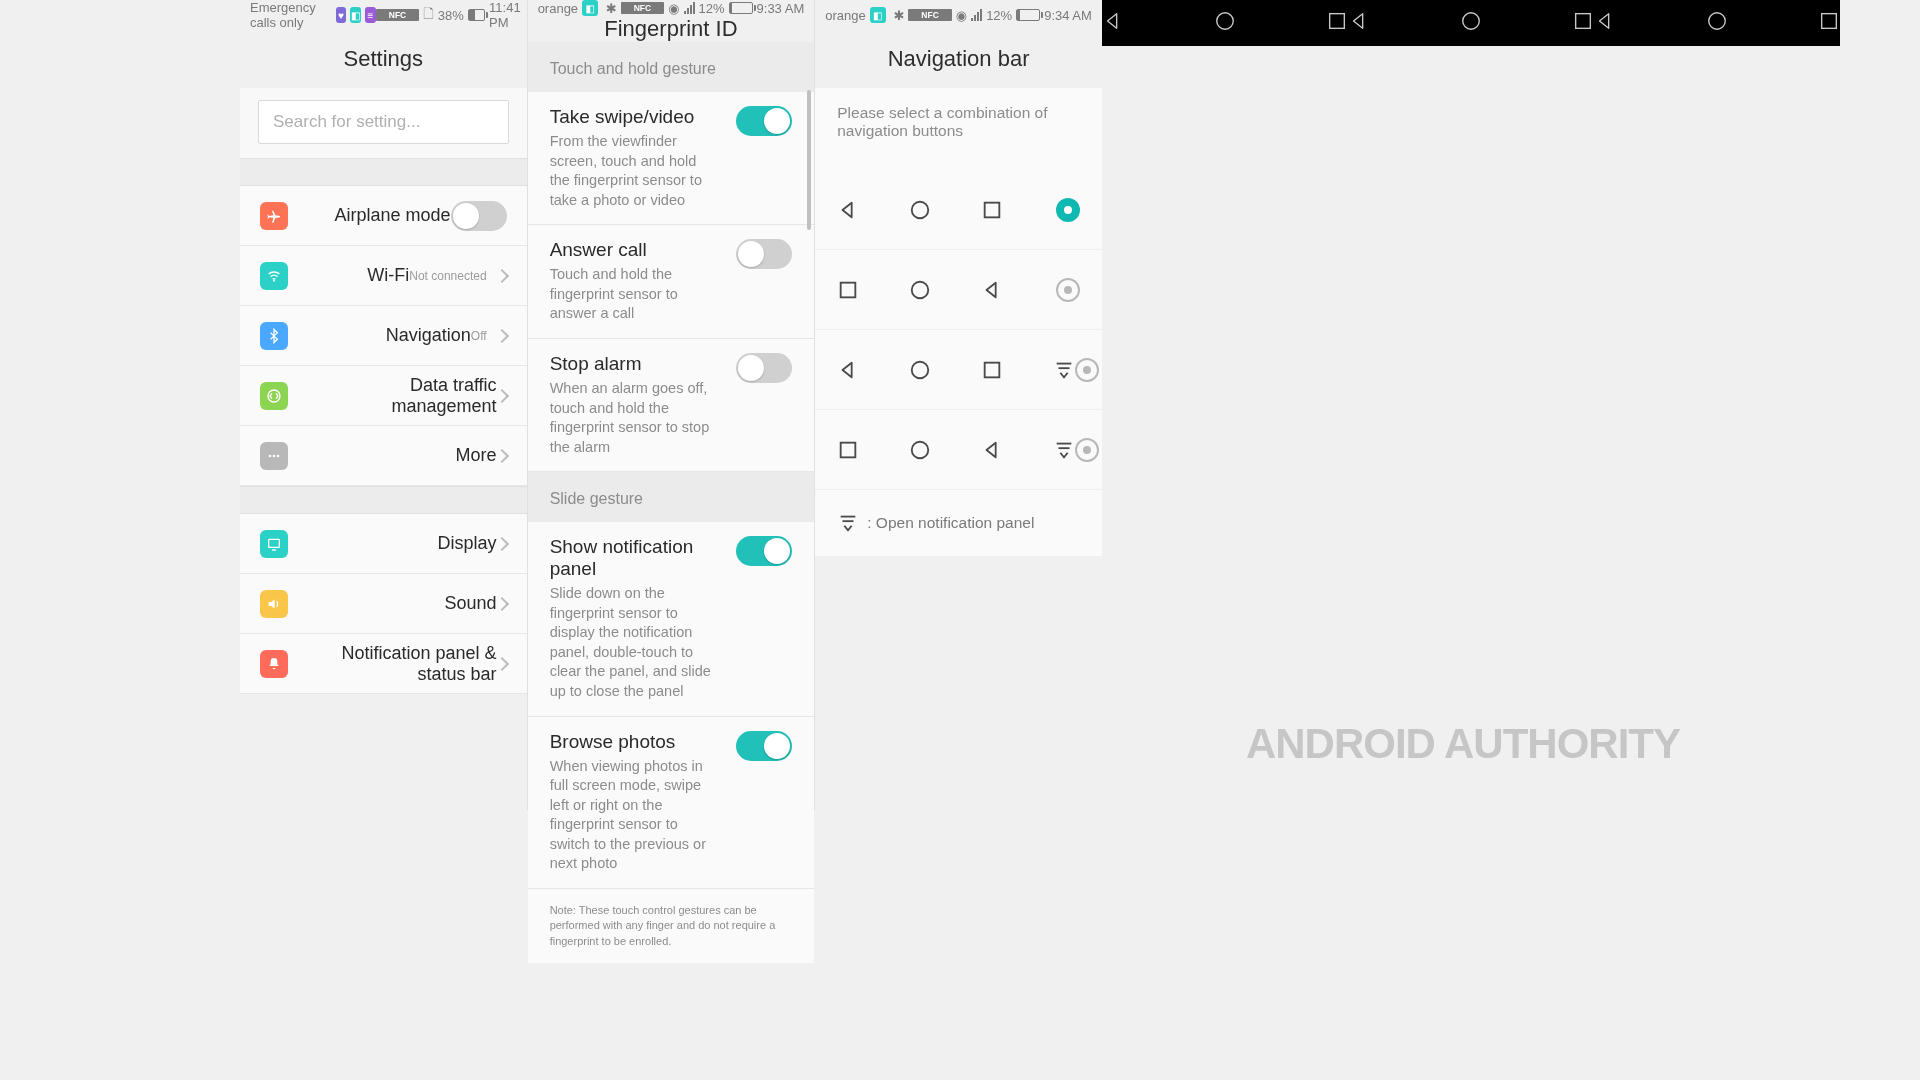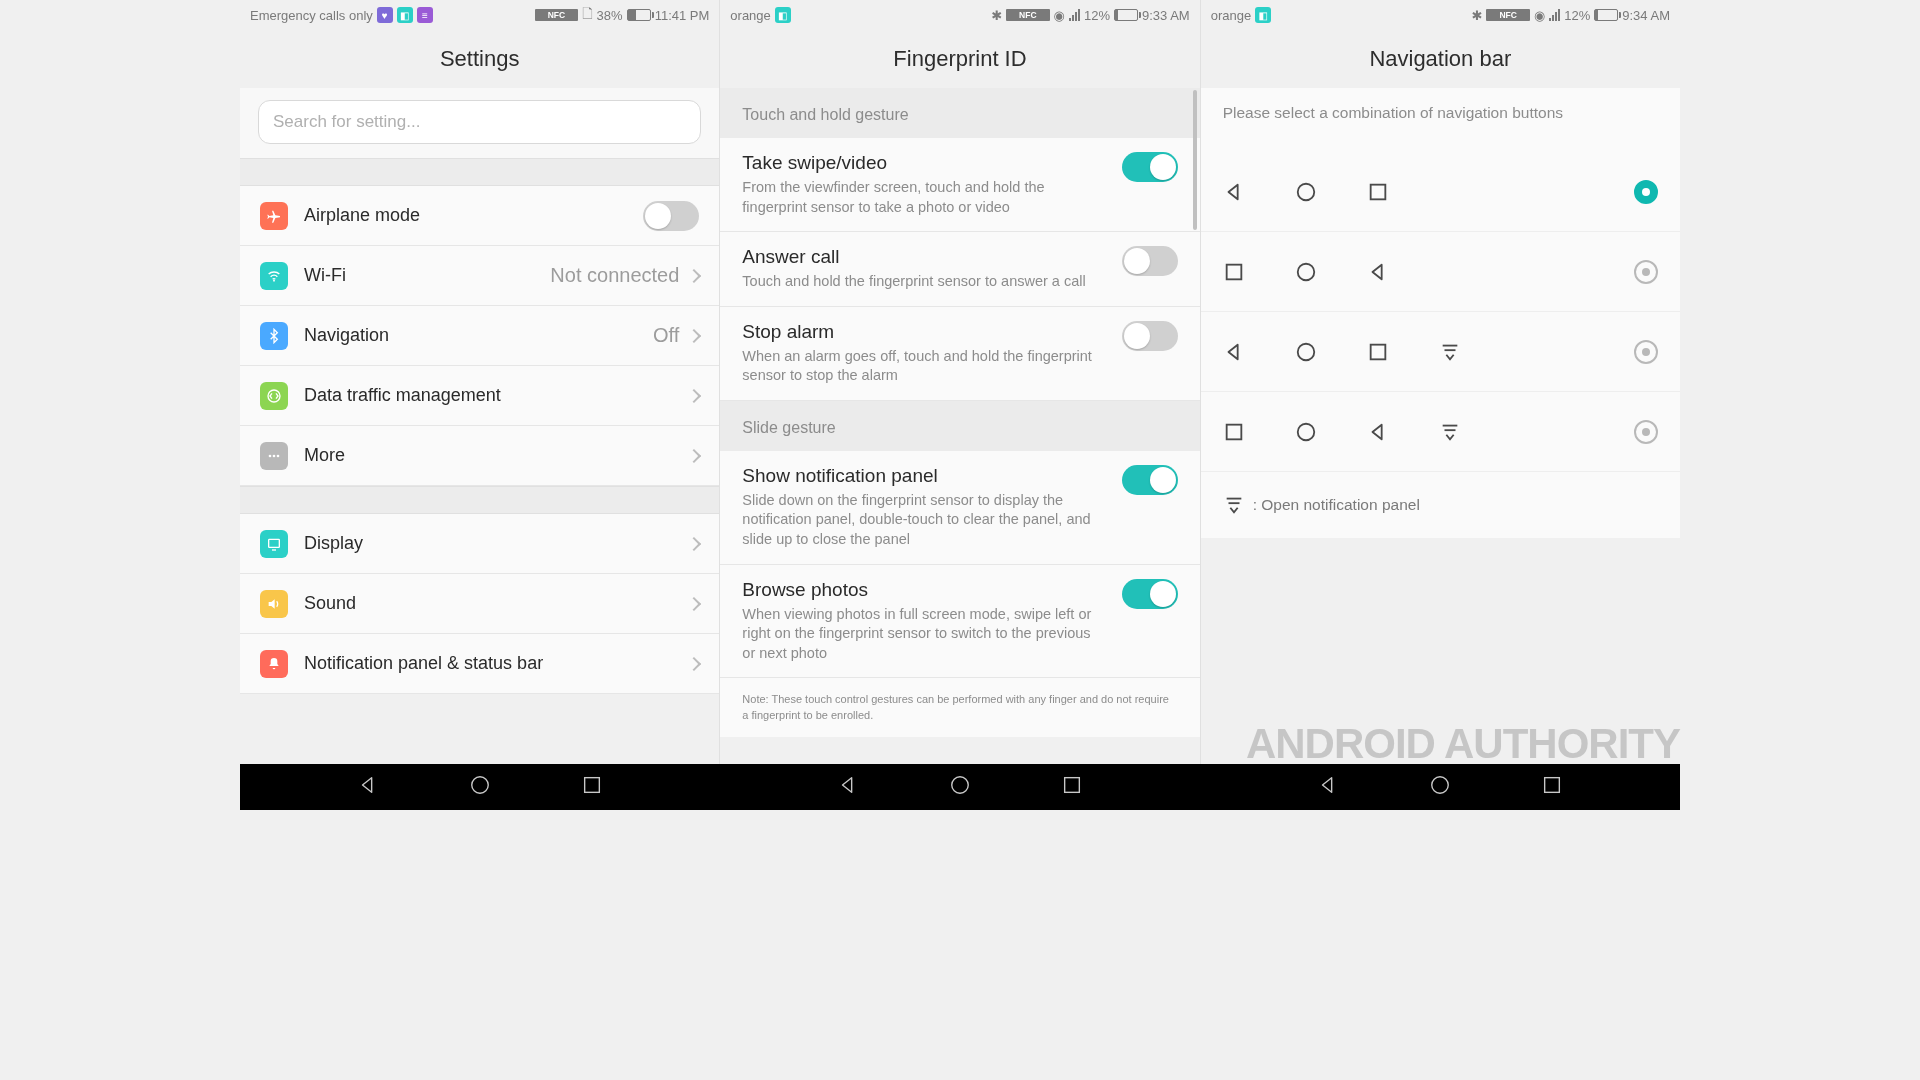--- a/index.html
+++ b/index.html
@@ -1,43 +1,43 @@
 <!DOCTYPE html>
 <html><head>
 <meta charset="utf-8">
 <style>
   *{box-sizing:border-box;margin:0;padding:0;font-family:Arial,Helvetica,sans-serif;}
   body{background:#f0f0f0;width:1920px;height:1080px;overflow:hidden;}
-  .stage{width:1440px;height:810px;margin:0 auto;background:#f0f0f0;display:flex;flex-direction:column;position:relative;}
+  .stage{width:1440px;height:810px;margin:0 auto;background:#f0f0f0;display:flex;flex-direction:row;position:relative;}
   .panels{flex:1;display:flex;}
   .panel{flex:1;display:flex;flex-direction:column;border-right:1px solid #e0e0e0;min-width:0;}
   .panel:last-child{border-right:none;}
   
   .status{height:30px;display:flex;align-items:center;justify-content:space-between;font-size:13px;color:#7a7a7a;padding:0 10px;background:#f0f0f0;}
   .status .right{display:flex;align-items:center;gap:4px;}
   .status .left{display:flex;align-items:center;gap:4px;}
   .app-icon{display:inline-flex;width:16px;height:16px;border-radius:3px;align-items:center;justify-content:center;color:#fff;font-size:10px;}
   .nfc-badge{font-size:8.5px;background:#7a7a7a;color:#fff;padding:1px 13px;border-radius:1px;font-weight:bold;}
   .sig{display:inline-flex;align-items:flex-end;gap:1px;height:12px;}
   .sig span{width:2px;background:#7a7a7a;}
   .batt{display:inline-block;width:24px;height:12px;border:1.5px solid #7a7a7a;border-radius:2px;position:relative;}
   .batt::after{content:"";position:absolute;right:-4px;top:2px;width:2px;height:6px;background:#7a7a7a;border-radius:0 1px 1px 0;}
   .batt i{display:block;height:100%;background:#7a7a7a;}
   
   .titlebar{height:58px;display:flex;align-items:center;justify-content:center;font-size:22px;color:#2d2d2d;background:#f0f0f0;}
   
   .searchwrap{padding:12px 18px 14px;background:#f8f8f8;}
-  .search{width:100%;height:44px;border:1px solid #d9d9d9;border-radius:12px;padding:0 14px;font-size:17px;color:#333;background:#fff;}
+  .search{width:100%;height:44px;border:1px solid #d9d9d9;border-radius:2px;padding:0 14px;font-size:17px;color:#333;background:#fff;}
   .search::placeholder{color:#b0b0b0;}
   .gap{height:28px;background:#ececec;border-top:1px solid #e0e0e0;border-bottom:1px solid #e0e0e0;}
   .item{display:flex;align-items:center;padding:0 20px;height:60px;background:#fafafa;border-bottom:1px solid #e6e6e6;}
   .ic{width:28px;height:28px;border-radius:6px;display:flex;align-items:center;justify-content:center;margin-right:16px;color:#fff;flex:0 0 28px;}
   .ic svg{width:16px;height:16px;}
-  .item .label{flex:1;font-size:18px;color:#2a2a2a;}
-  .item .val{font-size:20px;color:#9c9c9c;margin-right:10px;text-align:right;}
+  .item .label{flex:1;font-size:18px;color:#2a2a2a;text-align:right;}
+  .item .val{font-size:12px;color:#9c9c9c;margin-right:10px;text-align:right;}
   .chev{width:10px;height:10px;border-top:2px solid #bcbcbc;border-right:2px solid #bcbcbc;transform:rotate(45deg);}
   .toggle{width:56px;height:30px;border-radius:15px;background:#d0d0d0;position:relative;flex:0 0 56px;}
   .toggle .knob{width:26px;height:26px;border-radius:50%;background:#fff;position:absolute;top:2px;left:2px;box-shadow:0 1px 2px rgba(0,0,0,.2);}
   .toggle.on{background:#21c0b8;}
   .toggle.on .knob{left:auto;right:2px;}
   
   .section{padding:18px 22px 14px;font-size:16px;color:#8c8c8c;background:#ebebeb;}
   .fp-item{display:flex;align-items:flex-start;padding:14px 22px;background:#fafafa;border-bottom:1px solid #e6e6e6;}
   .fp-text{flex:1;padding-right:16px;}
   .fp-title{font-size:19px;color:#2a2a2a;margin-bottom:4px;}

